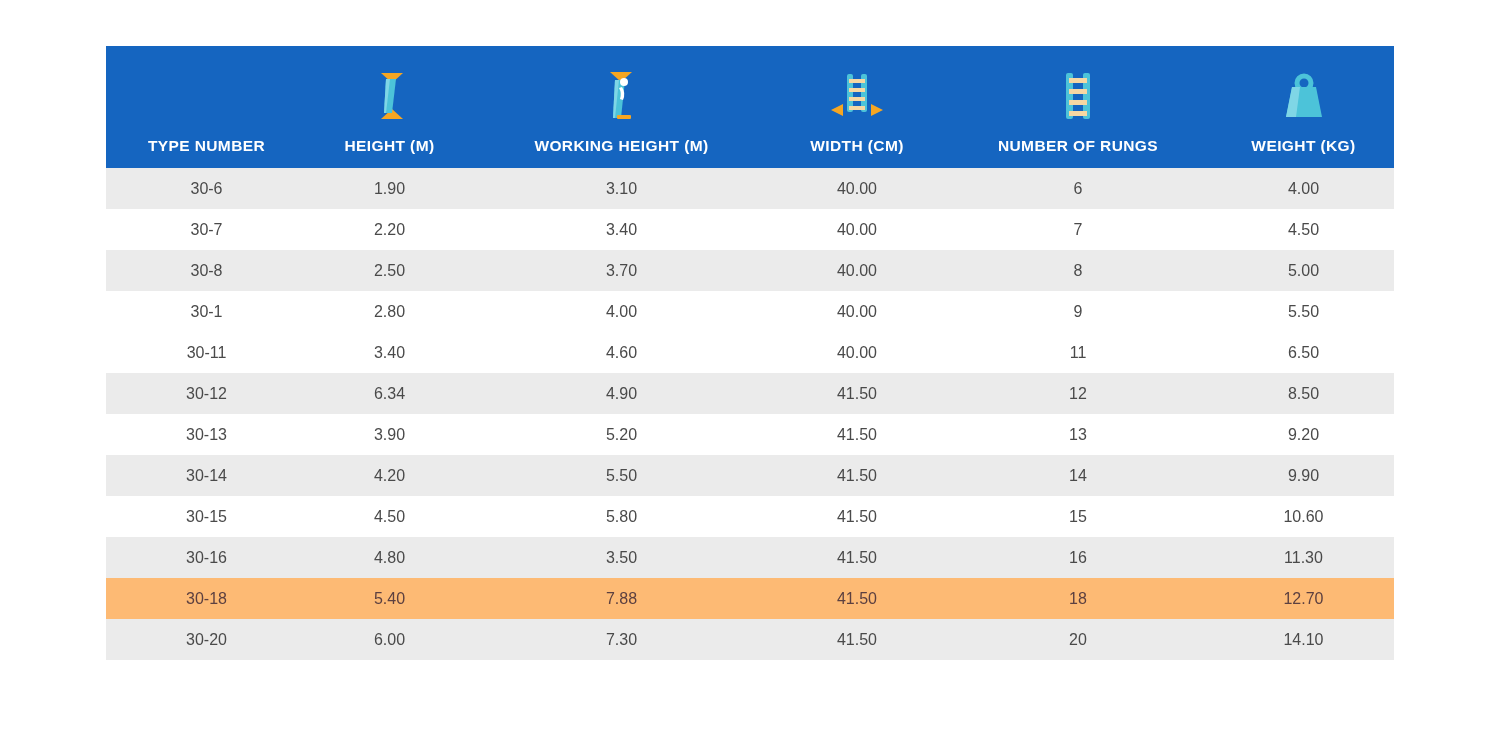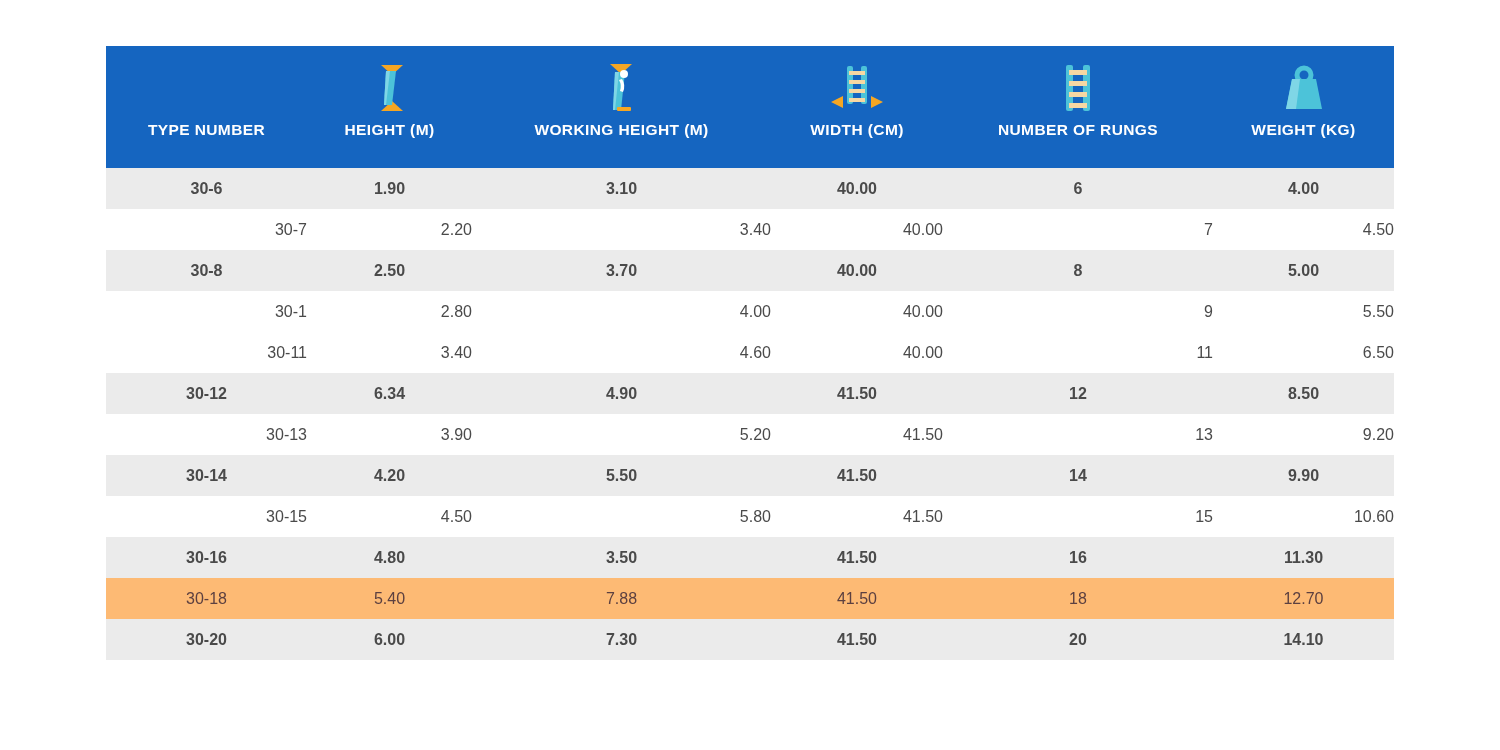--- a/index.html
+++ b/index.html
@@ -34,21 +34,21 @@
     vertical-align: bottom;
     padding: 0;
     border: none;
   }
   .th-inner {
     height: 122px;
     display: flex;
     flex-direction: column;
     align-items: center;
     justify-content: flex-end;
-    padding-bottom: 30px;
+    padding-bottom: 14px;
     box-sizing: border-box;
   }
   .th-icon {
     flex: 1 1 auto;
     display: flex;
     align-items: center;
     justify-content: center;
     width: 100%;
     padding-top: 10px;
   }
@@ -62,22 +62,22 @@
   }
   tbody td {
     height: 41px;
     text-align: center;
     font-size: 16px;
     color: #4a4a4a;
     border: none;
     padding: 0;
     font-weight: normal;
   }
-  tbody tr.odd td { background: #ebebeb; font-weight: bold; }
-  tbody tr.even td { background: #ffffff; text-align: right; }
+  tbody tr.odd td { background: #ebebeb; }
+  tbody tr.even td { background: #ffffff; }
   tbody tr.highlight td { background: #fdba74; color: #5c4040; }
   
   col.c0 { width: 201px; }
   col.c1 { width: 165px; }
   col.c2 { width: 299px; }
   col.c3 { width: 172px; }
   col.c4 { width: 270px; }
   col.c5 { width: 181px; }
 </style>
 </head>

